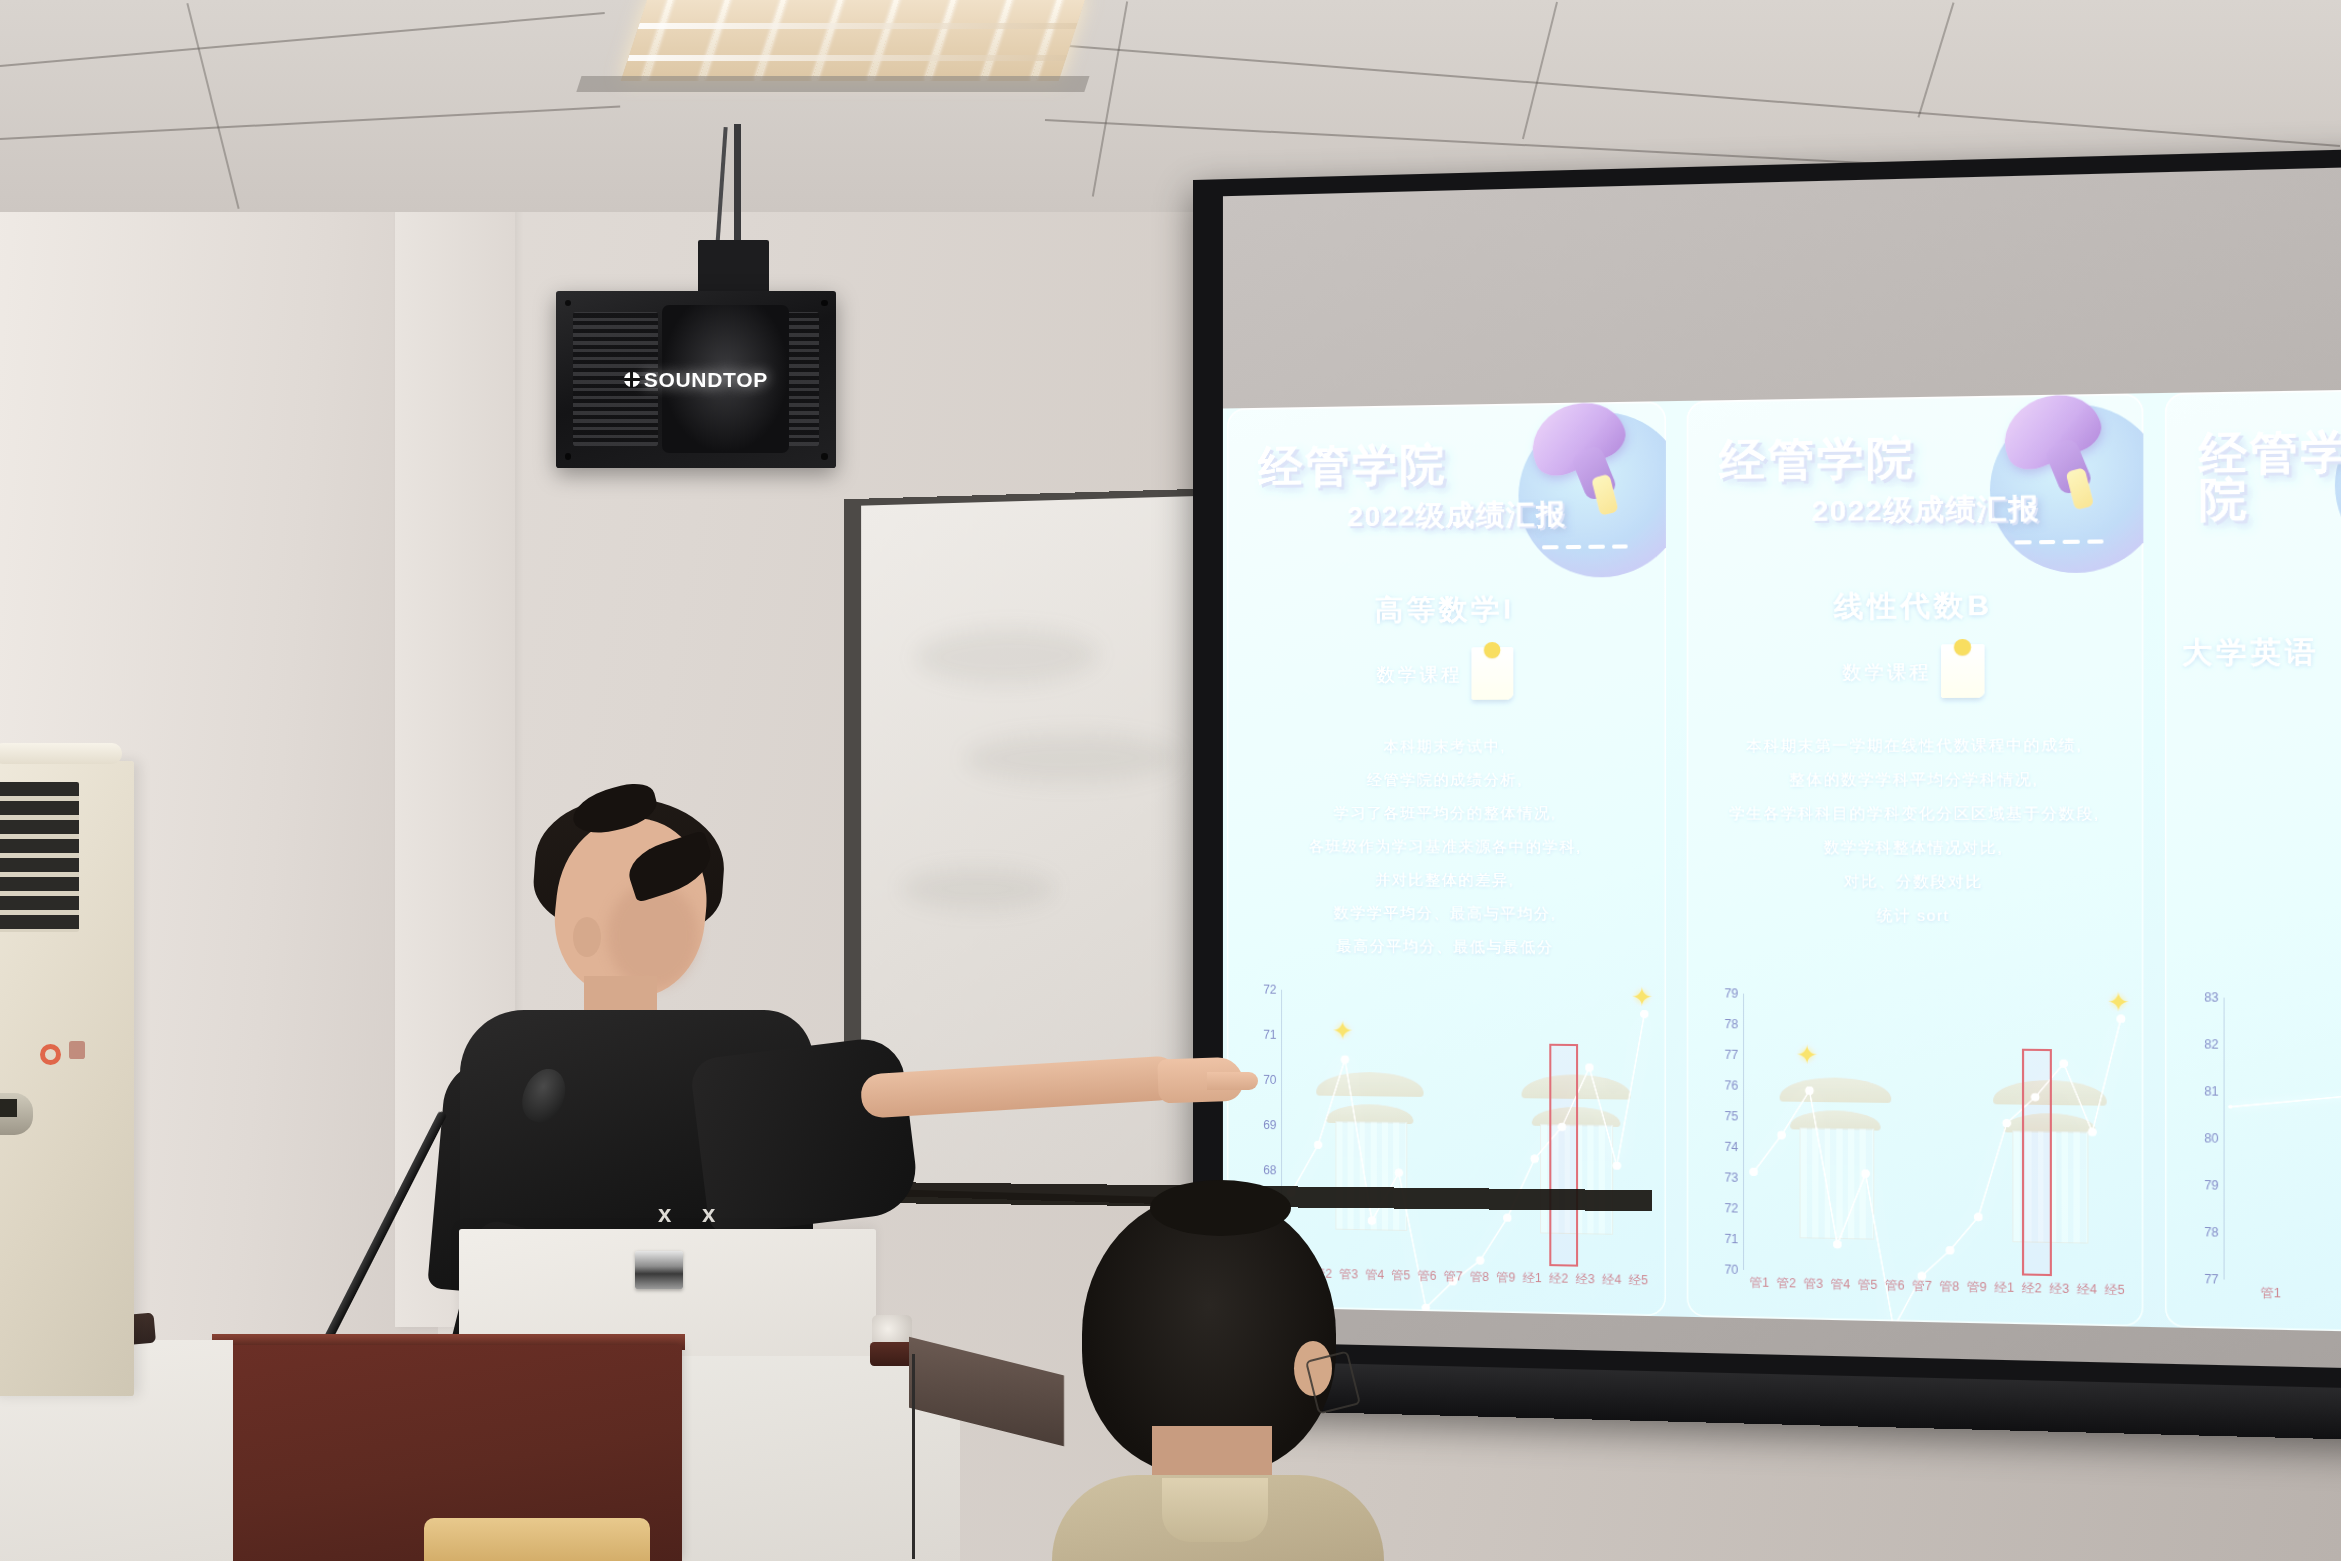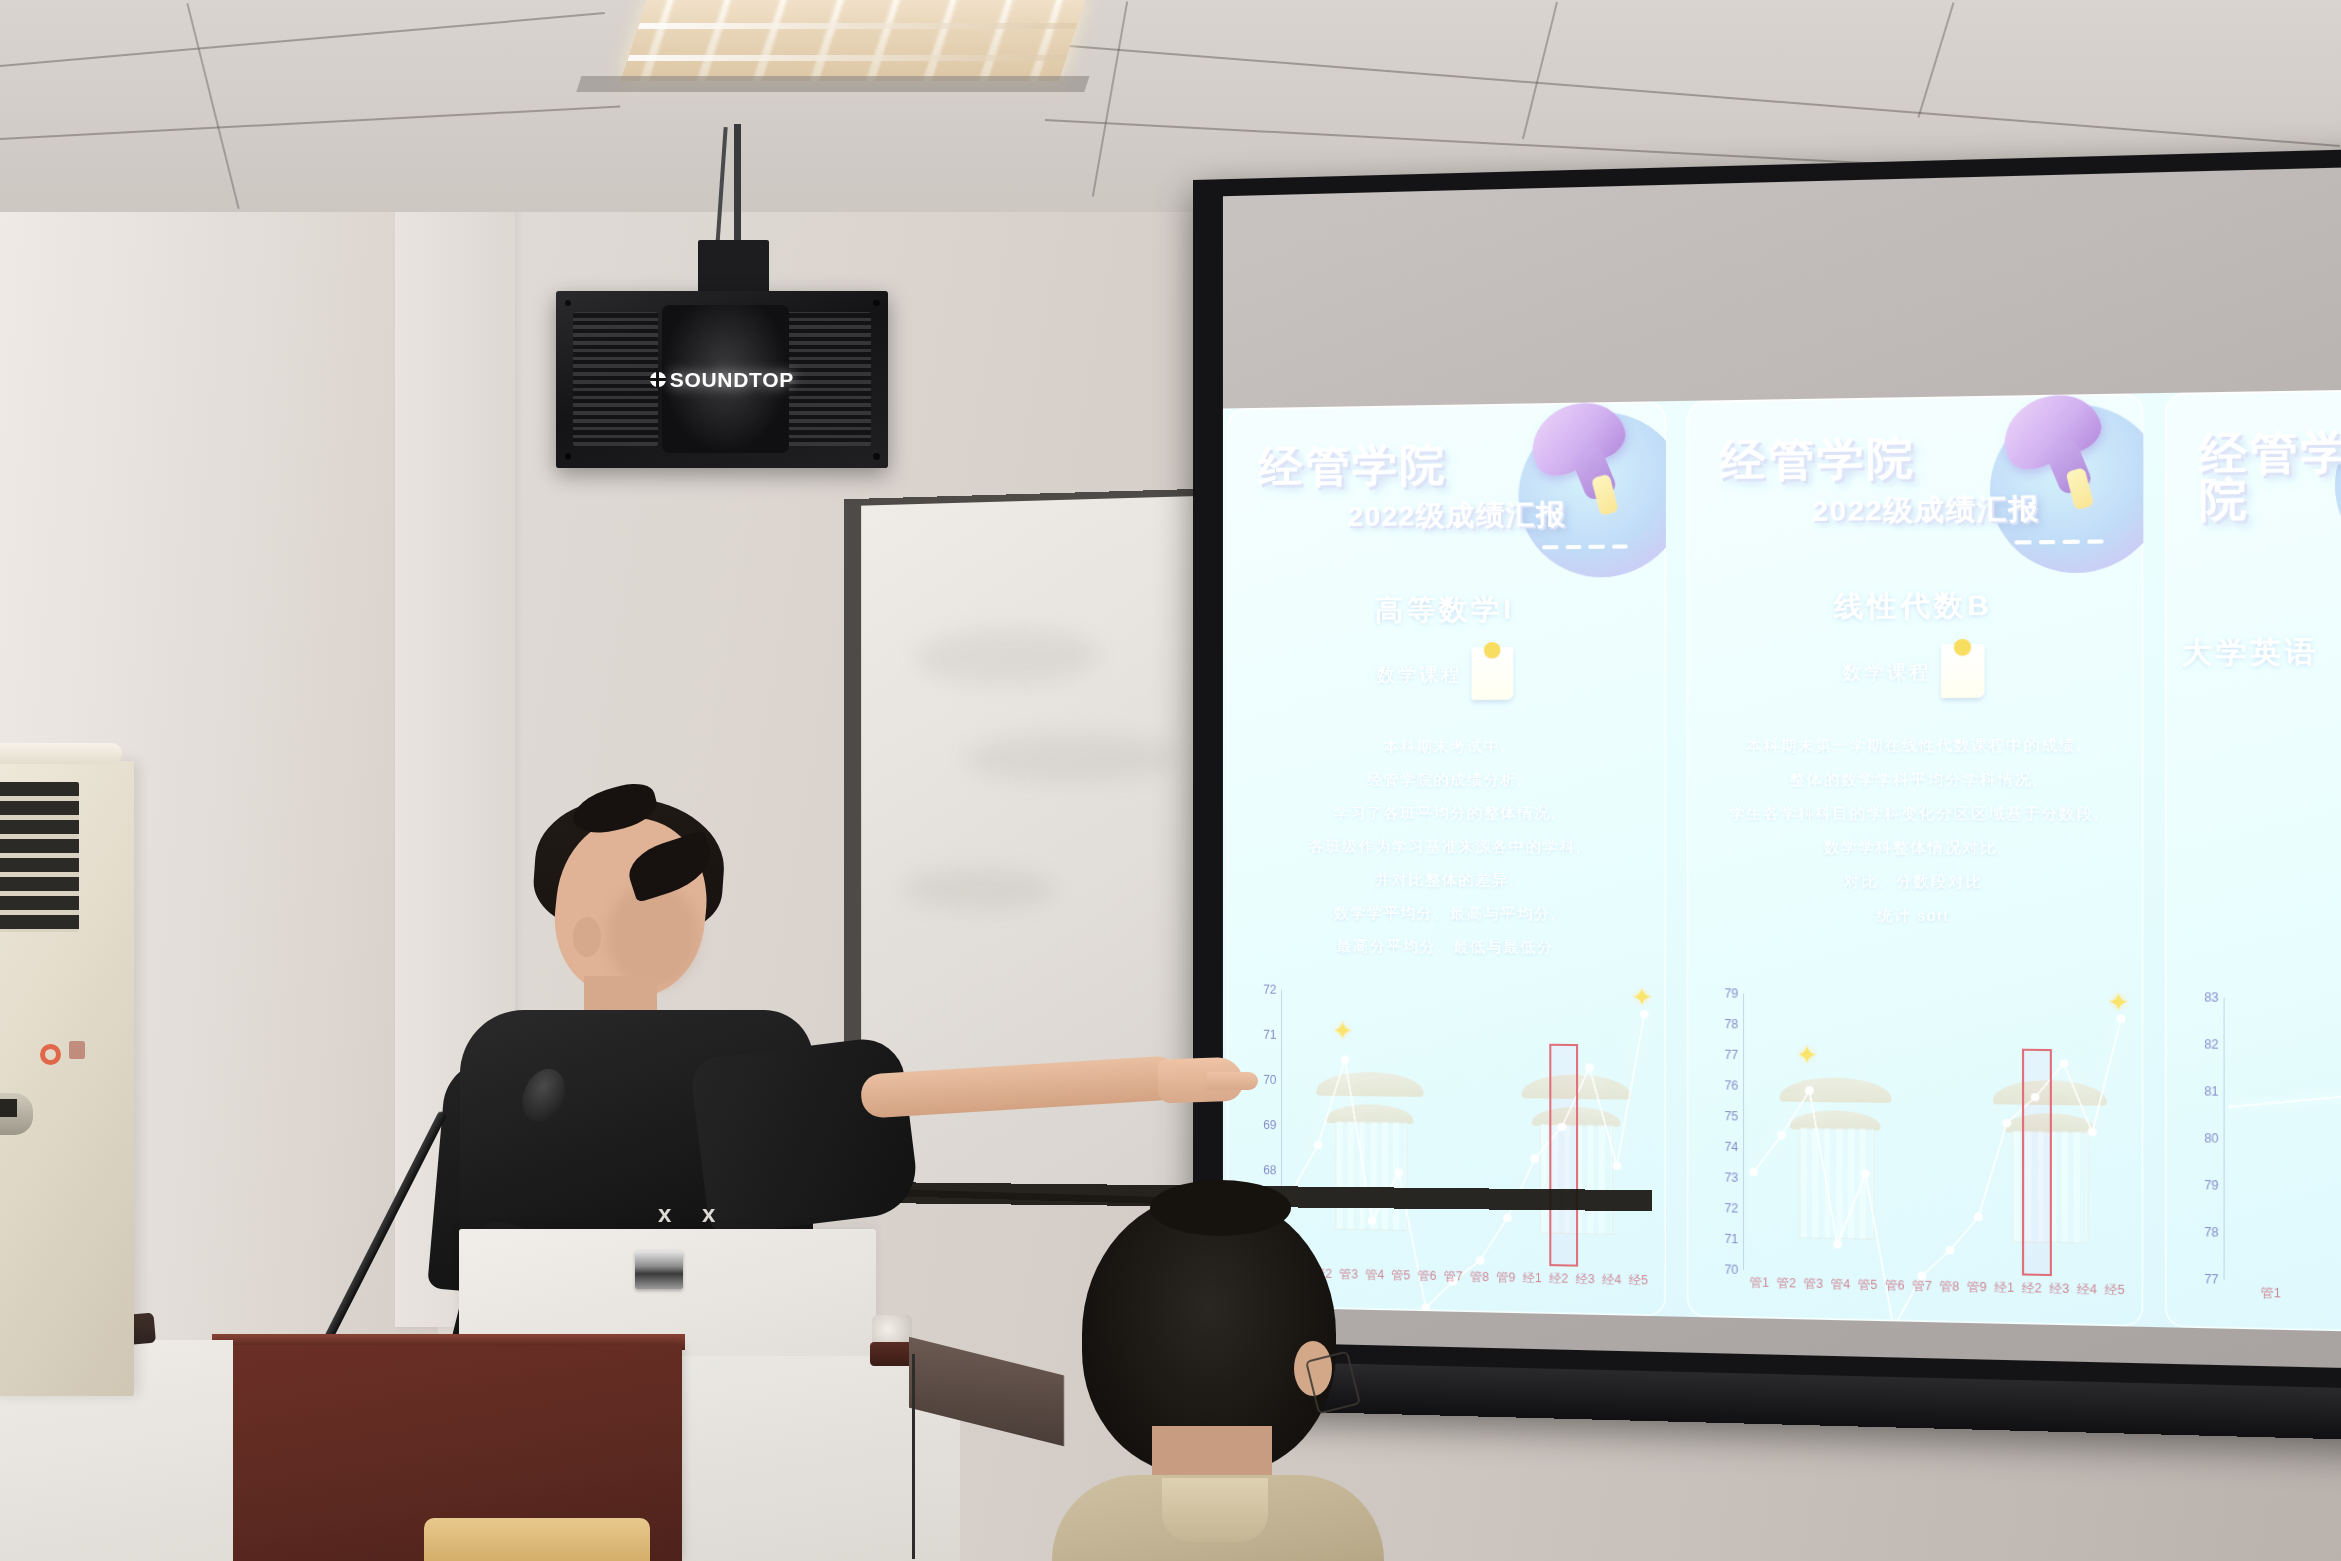--- a/index.html
+++ b/index.html
@@ -68,21 +68,21 @@
   }
   .spk-pipe{
     position:absolute;left:734px;top:124px;width:7px;height:127px;
     background:#3a3a3c;
   }
   .spk-cable{
     position:absolute;left:719px;top:127px;width:4.2px;height:134px;
     background:#4a4a4c;transform:rotate(4deg);
   }
   .speaker{
-    position:absolute;left:556px;top:291px;width:332px;height:177px;
+    position:absolute;left:556px;top:291px;width:280px;height:177px;
     background:linear-gradient(160deg,#2a2a2c 0%,#141416 45%,#202022 100%);
     border-radius:2.8px;
     box-shadow:0 7px 21px rgba(0,0,0,.35);
   }
   .speaker .grill{
     position:absolute;left:17px;top:21px;width:85px;height:134px;
     background:repeating-linear-gradient(0deg,#3b3b3e 0 3.5px,#121214 3.5px 7.8px);
     border-radius:2.8px;opacity:.85;
   }
   .speaker .grill.r{left:auto;right:17px;}

